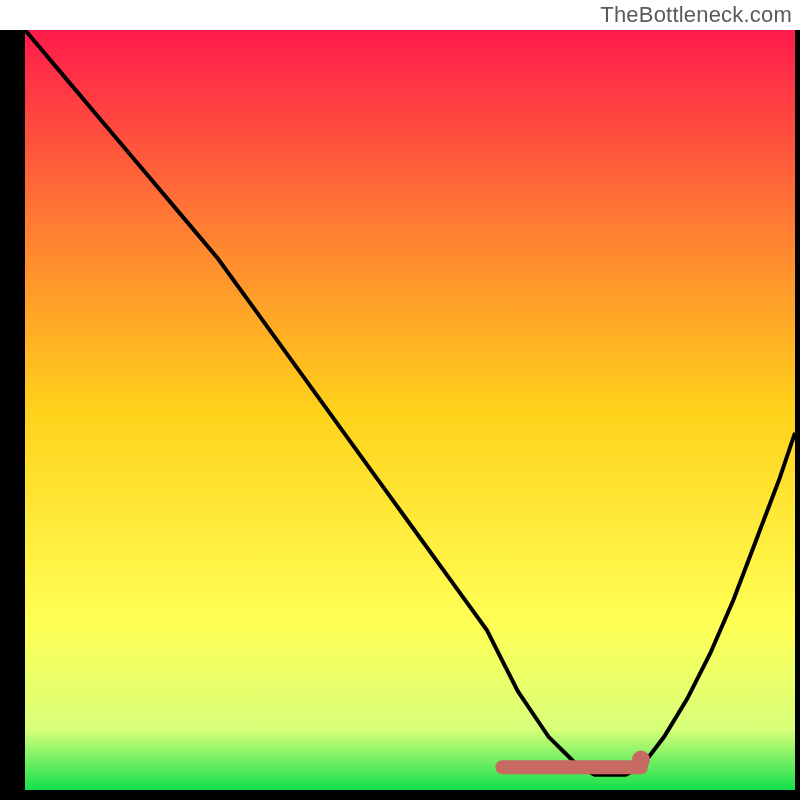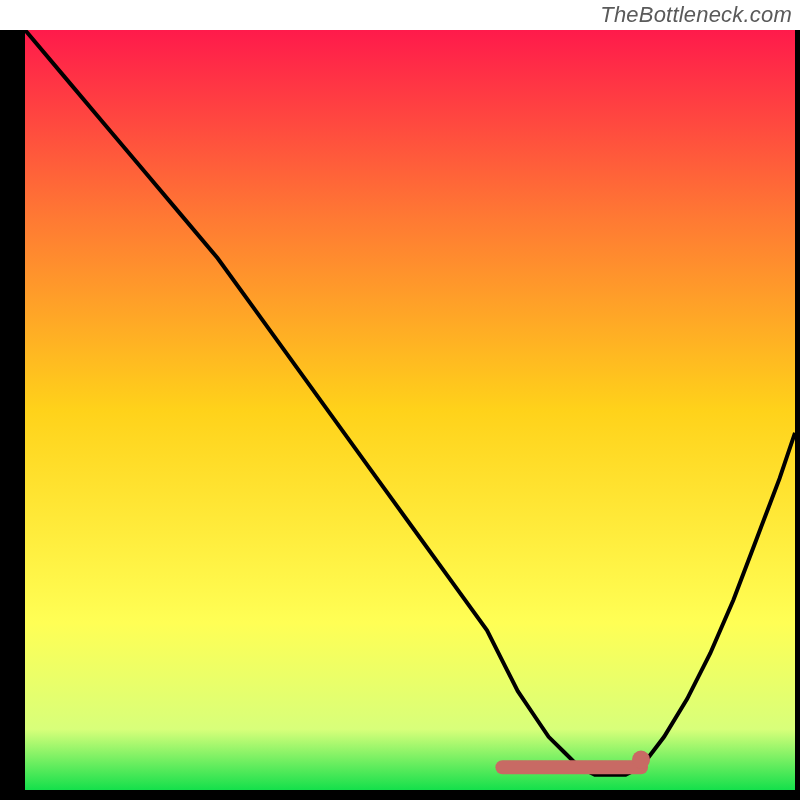--- a/index.html
+++ b/index.html
@@ -17,21 +17,20 @@
     height: 800px;
   }
   .attribution {
     position: absolute;
     top: 2px;
     right: 8px;
     font-size: 22px;
     color: #5a5a5a;
     font-weight: 500;
     letter-spacing: 0.2px;
-    font-style: italic;
   }
   .plot {
     position: absolute;
     left: 0;
     top: 0;
   }
 </style>
 </head>
 <body>
 

